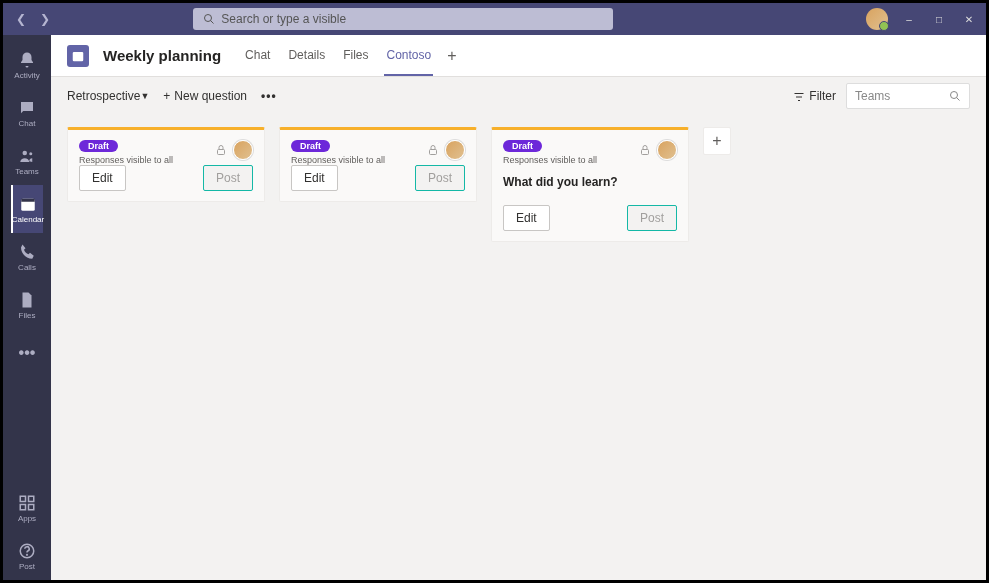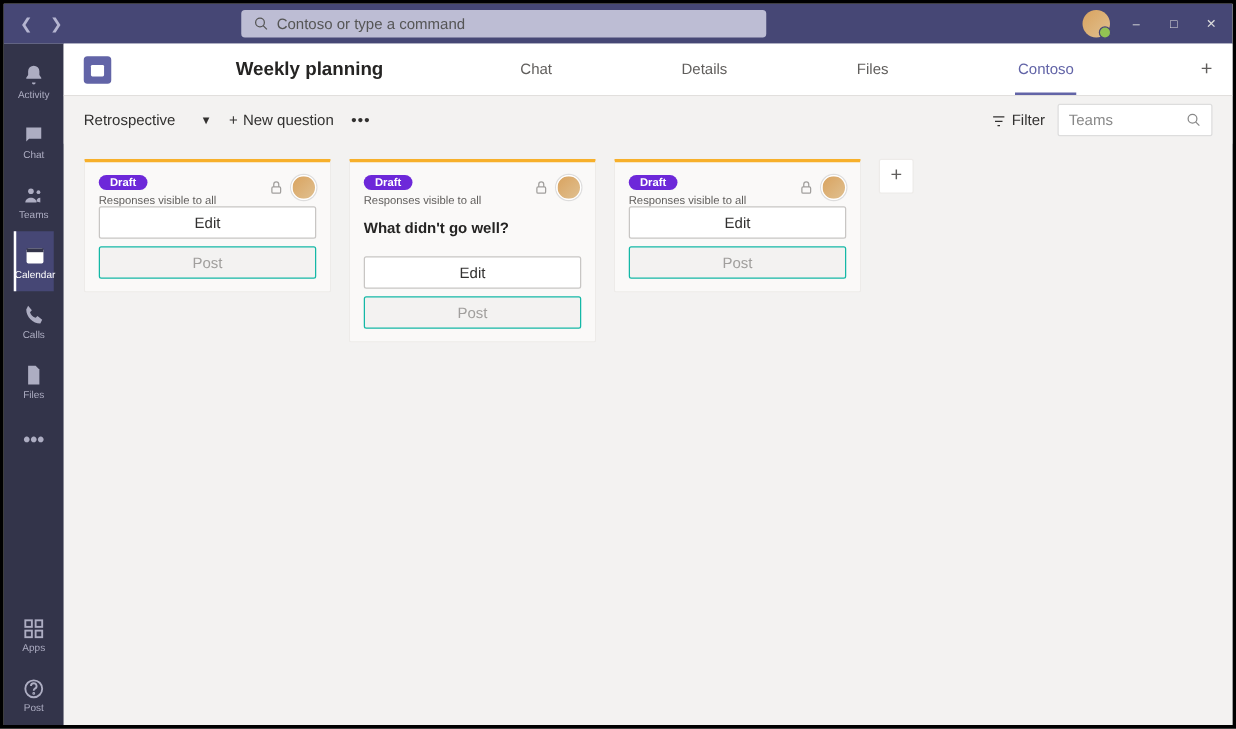--- a/index.html
+++ b/index.html
@@ -14,69 +14,69 @@
 .avatar-sm { width:22px; height:22px; border-radius:50%; background: linear-gradient(135deg,#d9a35f,#e0c090); position:relative; }
 .avatar-sm::after { content:""; position:absolute; bottom:-1px; right:-1px; width:8px; height:8px; background:#92c353; border-radius:50%; border:1px solid #464775;}
 .win-btn { width:18px; height:18px; display:flex; align-items:center; justify-content:center; color:#ddd; cursor:pointer; font-size:10px;}
 .main { flex:1; display:flex; min-height:0; }
 .rail { width:48px; background:#33344a; display:flex; flex-direction:column; align-items:center; padding-top:6px; }
 .rail-item { width:32px; height:48px; display:flex; flex-direction:column; align-items:center; justify-content:center; color:#adadc2; font-size:8px; cursor:pointer; gap:2px; }
 .rail-item.active { background:#464775; color:#fff; border-left:2px solid #fff; }
 .rail-item svg { width:18px; height:18px; }
 .rail-spacer { flex:1; }
 .content { flex:1; background:#f3f2f1; display:flex; flex-direction:column; }
-.tabbar { height:42px; background:#fff; border-bottom:1px solid #e1dfdd; display:flex; align-items:center; padding:0 16px; gap:14px;justify-content:space-between; }
+.tabbar { height:42px; background:#fff; border-bottom:1px solid #e1dfdd; display:flex; align-items:center; padding:0 16px; gap:14px; }
 .tab-icon { width:22px; height:22px; background:#6264a7; border-radius:3px; display:flex; align-items:center; justify-content:center; }
 .tab-icon svg { width:14px; height:14px; fill:#fff; }
 .page-title { font-size:15px; font-weight:700; color:#252423; margin-right:8px;}
 .tab { font-size:12px; color:#605e5c; cursor:pointer; padding:12px 2px; border-bottom:2px solid transparent;}
 .tab.active { color:#6264a7; border-bottom-color:#6264a7; }
 .tab-plus { font-size:16px; color:#605e5c; cursor:pointer; }
 .tabbar-right { margin-left:auto; display:flex; gap:8px; }
 .btn-join { background:#6264a7; color:#fff; border:none; height:28px; padding:0 22px; font-size:12px; border-radius:2px; cursor:pointer; font-weight:600;}
 .btn-close { background:#fff; border:1px solid #ccc; height:28px; padding:0 18px; font-size:12px; border-radius:2px; cursor:pointer; font-weight:600;}
 .toolbar { height:38px; background:#f3f2f1; display:flex; align-items:center; padding:0 16px; gap:14px; font-size:12px; color:#323130; }
-.tool-dd { display:flex; align-items:center; gap:20px; cursor:pointer; }
+.tool-dd { display:flex; align-items:center; gap:0; cursor:pointer; }
 .tool-btn { display:flex; align-items:center; gap:4px; cursor:pointer; }
 .tool-more { cursor:pointer; font-weight:700; letter-spacing:1px;}
 .toolbar-right { margin-left:auto; display:flex; align-items:center; gap:10px;}
 .filter-btn { display:flex; align-items:flex-end; gap:4px; font-size:12px; cursor:pointer;}
 .find-box { width:124px; height:26px; background:#fff; border:1px solid #ddd; border-radius:2px; display:flex; align-items:center; padding:0 8px; font-size:12px; color:#888;}
 .find-box span { flex:1; }
 .board { flex:1; padding:12px 16px; display:flex; gap:14px; align-items:flex-start; overflow:auto;}
 .card { width:198px; background:#faf9f8; border:1px solid #edebe9; border-radius:2px; border-top:3px solid #f7b02b; padding:10px 11px; }
 .card-head { display:flex; justify-content:space-between; align-items:flex-start; }
 .card-head-left { display:flex; flex-direction:column; gap:3px;}
 .badge-draft { display:inline-block; background:#6d28d9; color:#fff; font-size:9px; font-weight:600; padding:1px 9px; border-radius:9px; width:fit-content;}
 .card-sub { font-size:9px; color:#605e5c; }
 .card-icons { display:flex; align-items:center; gap:6px;}
 .lock-icon { color:#a19f9d; }
 .avatar-xs { width:20px; height:20px; border-radius:50%; background: linear-gradient(135deg,#d9a35f,#e0c090); border:1px solid #fff; box-shadow:0 0 0 1px #ddd;}
 .card-q { font-size:12px; font-weight:700; color:#252423; margin-top:10px; margin-bottom:16px;}
-.card-actions { display:flex; justify-content:space-between; gap:6px;flex-direction:column; }
+.card-actions { display:flex; justify-content:space-between; gap:6px; }
 .btn-sm { height:26px; padding:0 12px; font-size:12px; border-radius:2px; cursor:pointer; }
 .btn-edit { background:#fff; border:1px solid #c8c6c4; color:#323130; }
 .btn-post { background:#f3f2f1; border:1px solid #14b8a6; color:#a19f9d; }
 .add-card { width:28px; height:28px; background:#fff; border:1px solid #edebe9; border-radius:2px; display:flex; align-items:center; justify-content:center; color:#605e5c; font-size:16px; cursor:pointer;}
 </style>
 </head>
 <body>
 
 <div class="app">
   <div class="titlebar">
     <div class="nav-arrows">
       <div class="nav-arrow">❮</div>
       <div class="nav-arrow">❯</div>
     </div>
     <div class="searchbar">
       <svg width="12" height="12" viewBox="0 0 24 24" fill="none" stroke="#555" stroke-width="2">
           <circle cx="10" cy="10" r="7"></circle>
           <line x1="21" y1="21" x2="15" y2="15"></line>
         </svg>
-      <span>Contoso or type a command</span>
+      <span>Search or type a visible</span>
     </div>
     <div class="title-right">
       <div class="avatar-sm"></div>
       <div class="win-btn">–</div>
       <div class="win-btn">□</div>
       <div class="win-btn">✕</div>
     </div>
   </div>
   <div class="main">
     <div class="rail">
@@ -206,40 +206,40 @@
               <span class="card-sub">Responses visible to all</span>
             </div>
             <div class="card-icons">
               <svg class="lock-icon" width="12" height="12" viewBox="0 0 24 24" fill="none" stroke="currentColor" stroke-width="2">
                   <rect x="5" y="11" width="14" height="10" rx="2"></rect>
                   <path d="M8 11V7a4 4 0 0 1 8 0v4"></path>
                 </svg>
               <div class="avatar-xs"></div>
             </div>
           </div>
-          <div class="card-q">What didn't go well?</div>
           <div class="card-actions">
             <button class="btn-sm btn-edit">Edit</button>
             <button class="btn-sm btn-post">Post</button>
           </div>
         </div>
         <div class="card">
           <div class="card-head">
             <div class="card-head-left">
               <span class="badge-draft">Draft</span>
               <span class="card-sub">Responses visible to all</span>
             </div>
             <div class="card-icons">
               <svg class="lock-icon" width="12" height="12" viewBox="0 0 24 24" fill="none" stroke="currentColor" stroke-width="2">
                   <rect x="5" y="11" width="14" height="10" rx="2"></rect>
                   <path d="M8 11V7a4 4 0 0 1 8 0v4"></path>
                 </svg>
               <div class="avatar-xs"></div>
             </div>
           </div>
+          <div class="card-q">What did you learn?</div>
           <div class="card-actions">
             <button class="btn-sm btn-edit">Edit</button>
             <button class="btn-sm btn-post">Post</button>
           </div>
         </div>
         <div class="add-card">+</div>
       </div>
     </div>
   </div>
 </div>

